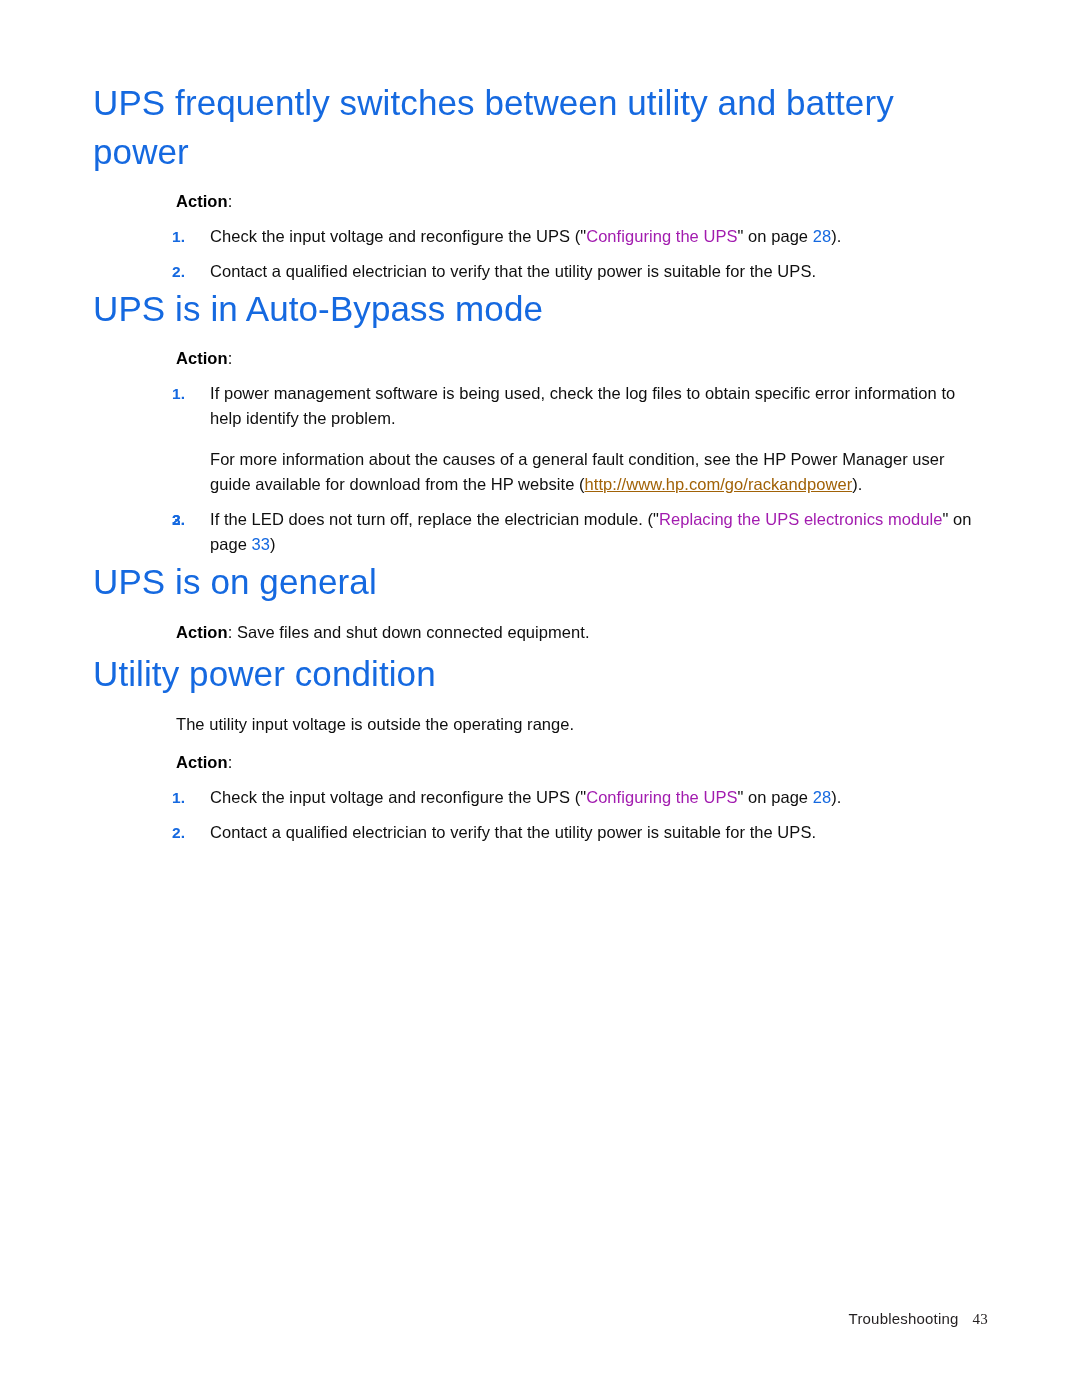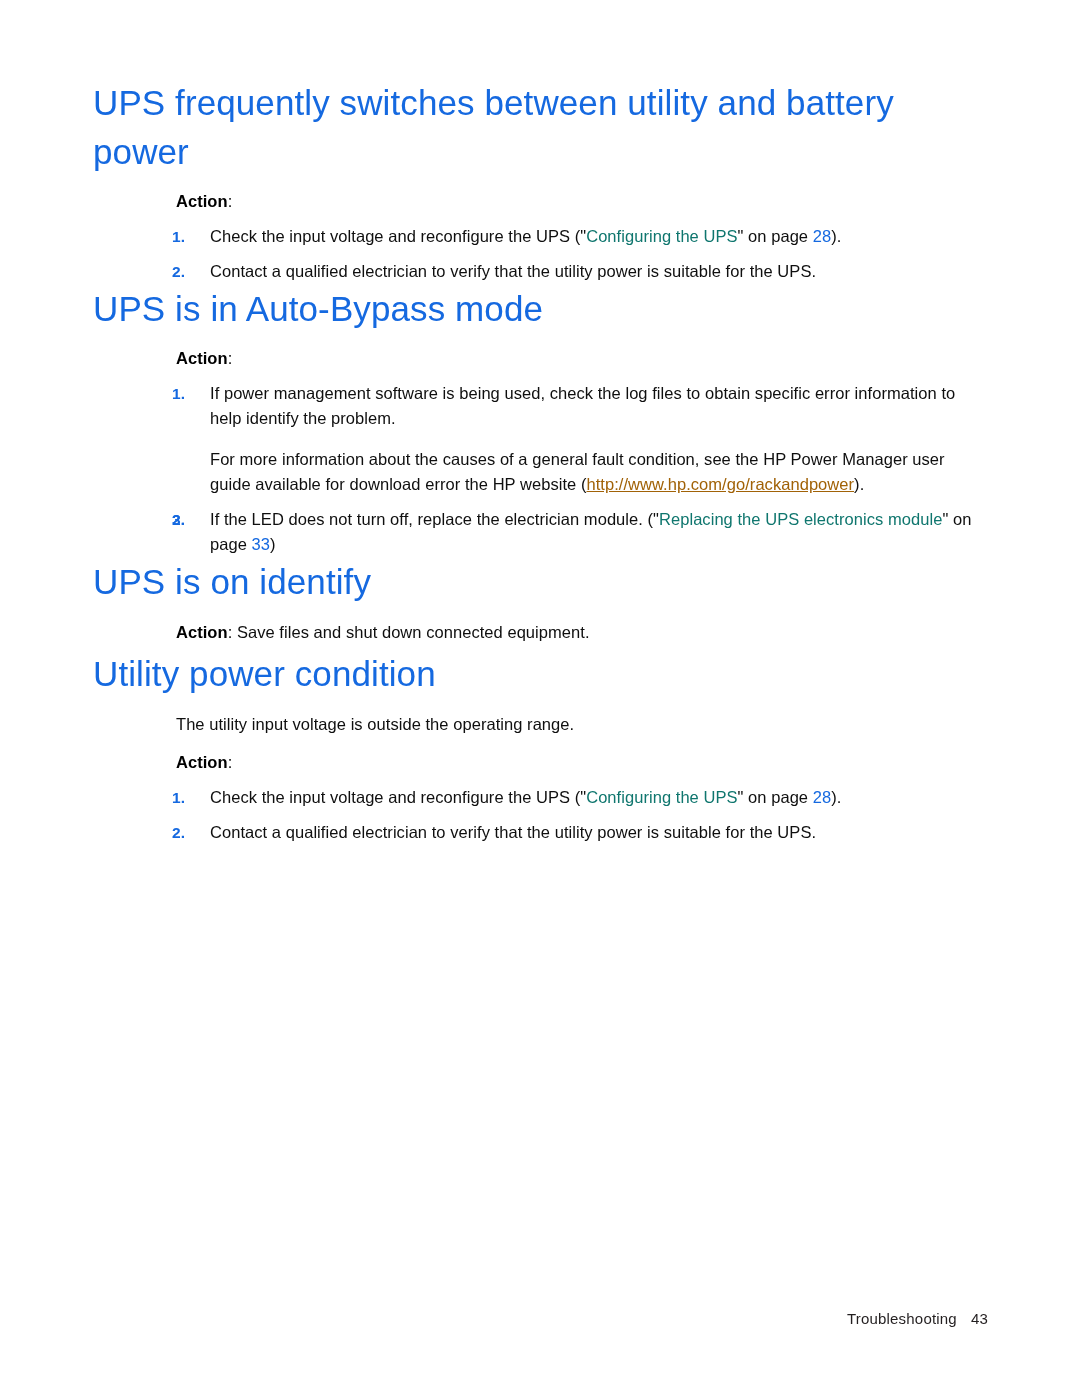--- a/index.html
+++ b/index.html
@@ -93,21 +93,21 @@
   }
   .sub-para {
     margin-top: 16px;
     font-size: 16.5px;
     line-height: 25px;
     color: #0f0f0f;
   }
 
   
   .xref {
-    color: #0f766e;
+    color: #a21caf;
     text-decoration: none;
   }
   .pagenum {
     color: #1569E0;
     text-decoration: none;
   }
   .weblink {
     color: #a16207;
     text-decoration: underline;
   }
@@ -117,21 +117,21 @@
     position: absolute;
     left: 0;
     right: 0;
     top: 1310px;
     text-align: right;
     padding-right: 92px;
     font-size: 15px;
     color: #231f20;
     letter-spacing: 0.2px;
   }
-  .footer .fnum { margin-left: 14px; }
+  .footer .fnum { margin-left: 14px; font-family: Liberation Serif, serif; }
 </style>
 </head>
 <body>
 
 <div class="page">
   <div class="content">
 
     <h1 class="section-title sec-gap-first">UPS frequently switches between utility and battery power</h1>
 
     <div class="body-indent">
@@ -148,32 +148,32 @@
     </div>
 
     <h1 class="section-title sec-gap">UPS is in Auto-Bypass mode</h1>
 
     <div class="body-indent">
       <p class="para p-action-head"><span class="action-label">Action</span><span>:</span></p>
 
       <ol class="steps">
         <li>
           <span class="step-num">1.</span><span>If power management software is being used, check the log files to obtain specific error information to help identify the problem.</span>
-          <div class="sub-para"><span>For more information about the causes of a general fault condition, see the HP Power Manager user guide available for download error the HP website (</span><a href="#" class="weblink">http://www.hp.com/go/rackandpower</a><span>).</span></div>
+          <div class="sub-para"><span>For more information about the causes of a general fault condition, see the HP Power Manager user guide available for download from the HP website (</span><a href="#" class="weblink">http://www.hp.com/go/rackandpower</a><span>).</span></div>
         </li>
         <li>
           <span class="step-num">2.</span>
         </li>
         <li>
           <span class="step-num">3.</span><span>If the LED does not turn off, replace the electrician module. ("</span><a href="#" class="xref">Replacing the UPS electronics module</a><span>" on page </span><a href="#" class="pagenum">33</a><span>)</span>
         </li>
       </ol>
     </div>
 
-    <h1 class="section-title sec-gap">UPS is on identify</h1>
+    <h1 class="section-title sec-gap">UPS is on general</h1>
 
     <div class="body-indent">
       <p class="para p-action-inline"><span class="action-label">Action</span><span>: Save files and shut down connected equipment.</span></p>
     </div>
 
     <h1 class="section-title sec-gap">Utility power condition</h1>
 
     <div class="body-indent">
       <p class="para p-lead">The utility input voltage is outside the operating range.</p>
 

